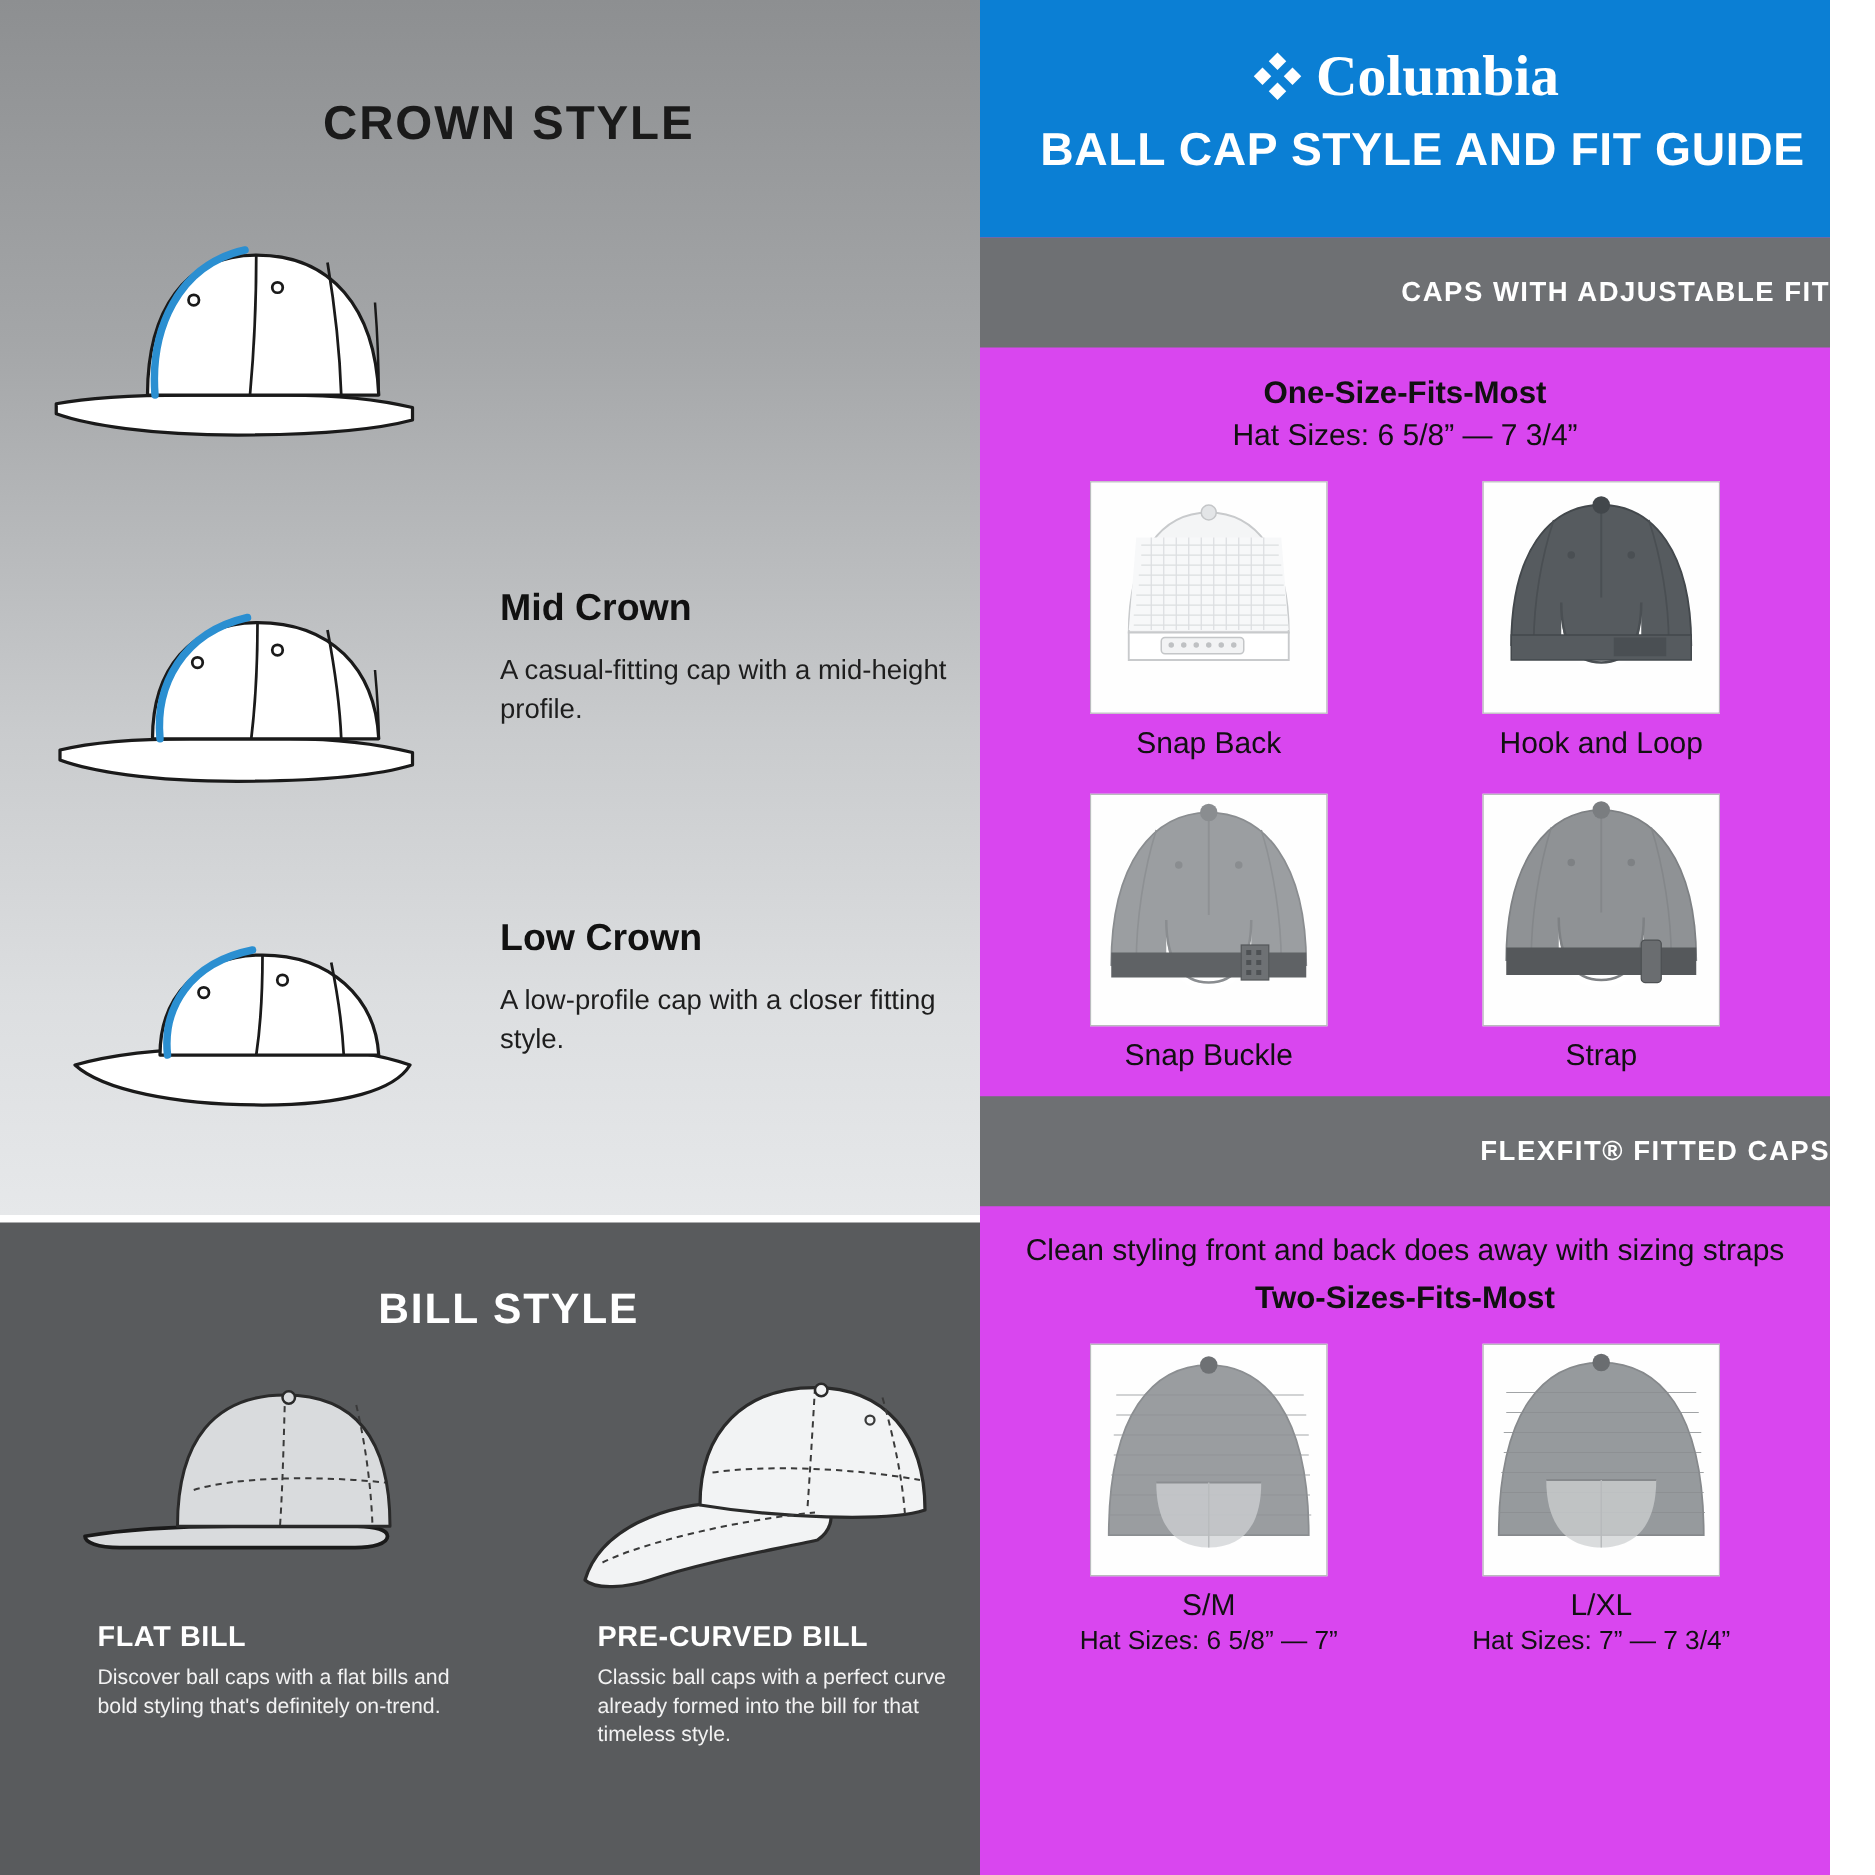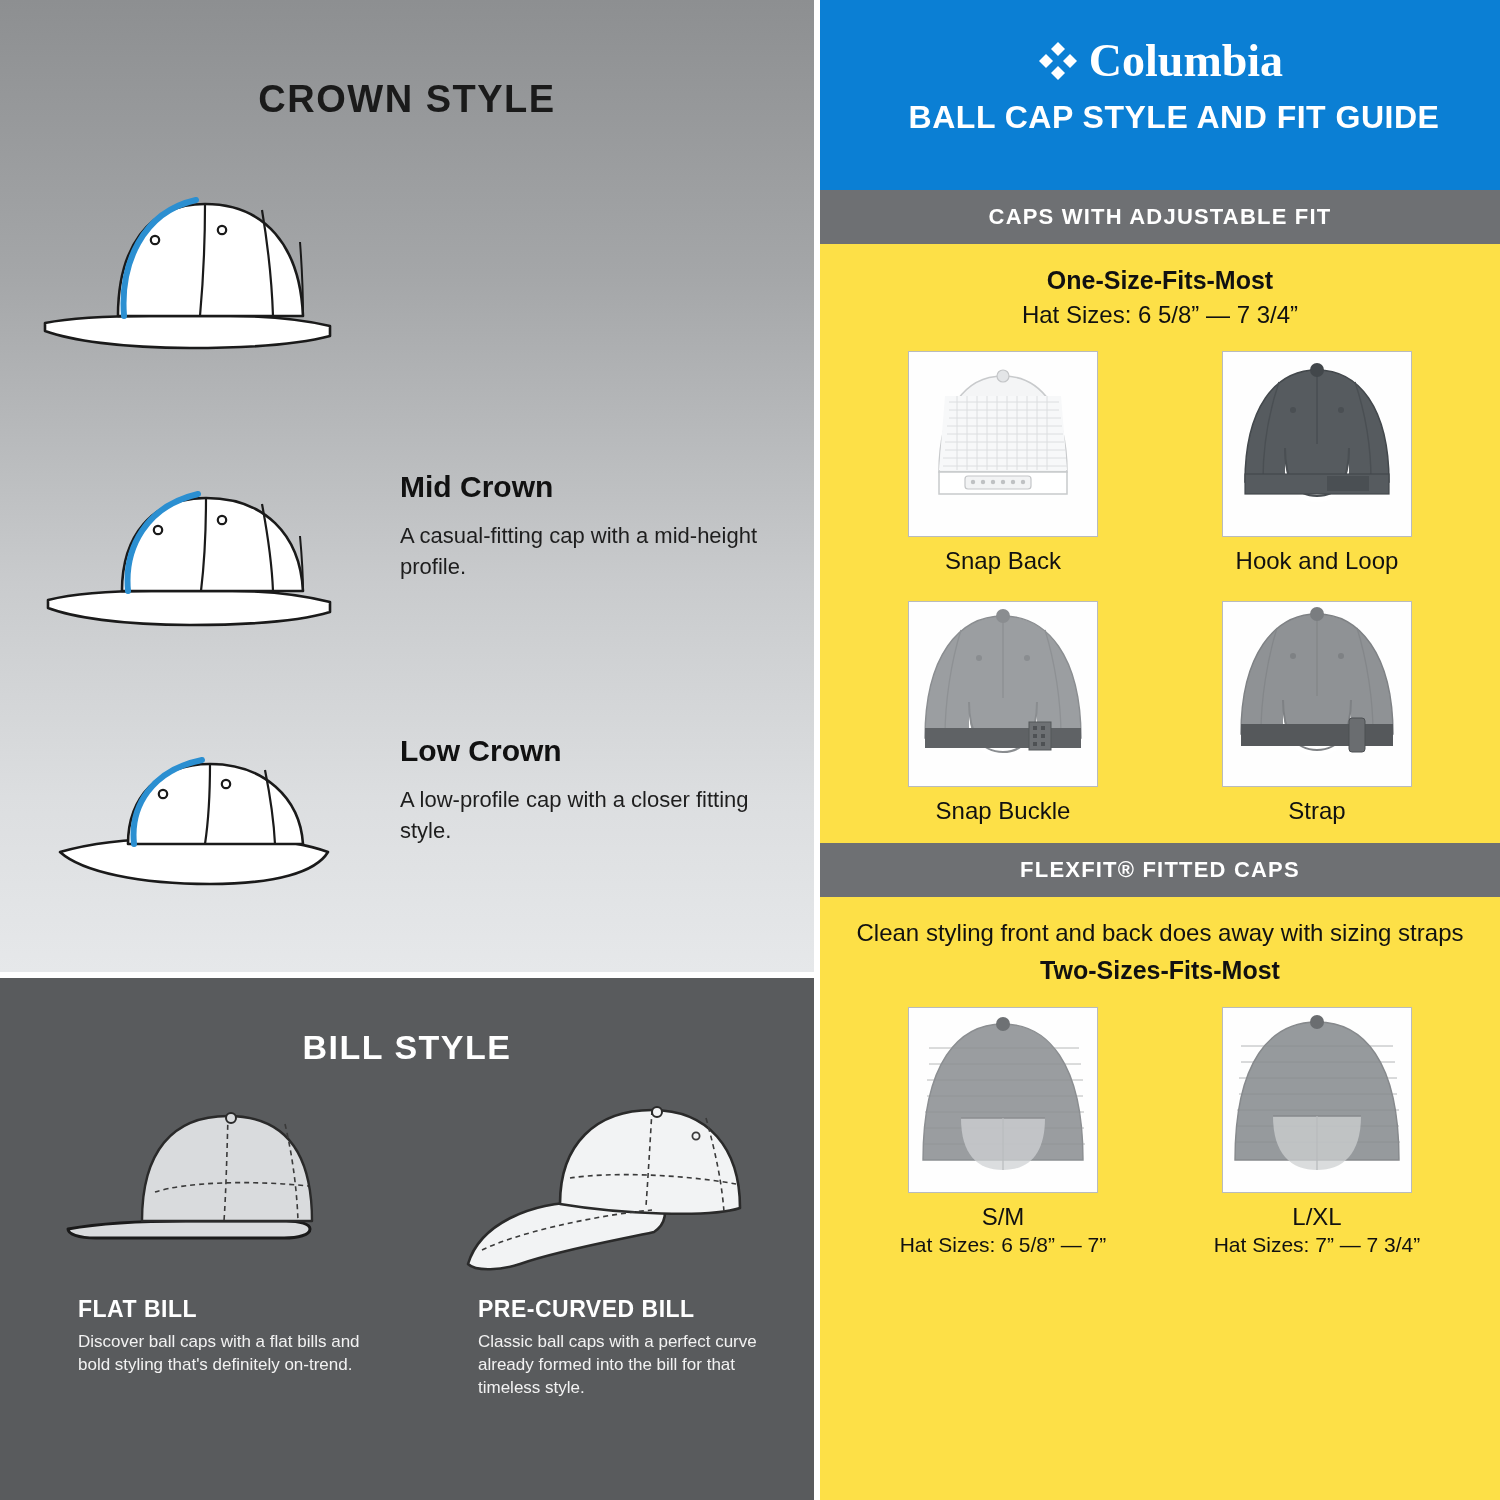--- a/index.html
+++ b/index.html
@@ -81,51 +81,51 @@
   .bill-cap.second { padding: 0 30px 0 68px; }
   .bill-cap h4 {
     font-size: 23px; font-weight: bold; color: #fff;
     letter-spacing: 0.5px; margin-bottom: 8px;
   }
   .bill-cap p { font-size: 17px; line-height: 1.35; color: #f2f2f2; }
 
   
   .right {
     position: absolute;
-    left: 820px; top: 0;
+    left: 784px; top: 0;
     width: 680px; height: 1500px;
-    background: #fde047;
+    background: #d946ef;
   }
   .brandbar {
     height: 190px;
     background: #0b7fd4;
     padding-top: 34px;
     text-align: center;
   }
   .brand-logo {
     display: flex; align-items: center; justify-content: center; gap: 10px;
     color: #fff;
   }
   .brand-mark { width: 42px; height: 42px; position: relative; }
   .brand-name {
     font-family: "Liberation Serif", serif;
     font-size: 46px; font-weight: bold; color: #fff; letter-spacing: 0px;
   }
   .brand-sub {
     margin-top: 12px;
-    font-size: 32px; font-weight: bold; color: #fff; letter-spacing: 0.5px; margin-left: 28px;
+    font-size: 37px; font-weight: bold; color: #fff; letter-spacing: 0.5px; margin-left: 28px;
   }
   .section-head {
     background: #6e7073;
     color: #fff;
-    text-align: center;
+    text-align: right;
     font-size: 22px;
     font-weight: bold;
     letter-spacing: 1.2px;
-    padding: 14px 0;
+    padding: 31px 0;
   }
   .adj-body { padding: 22px 0 18px; text-align: center; }
   .adj-ttl { font-size: 25px; font-weight: bold; color: #111; }
   .adj-sizes { font-size: 24px; color: #111; margin-top: 6px; }
 
   .grid2 {
     display: flex; flex-wrap: wrap;
     justify-content: center;
     gap: 26px 76px;
     margin-top: 22px;

